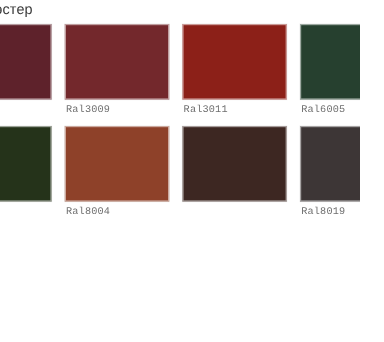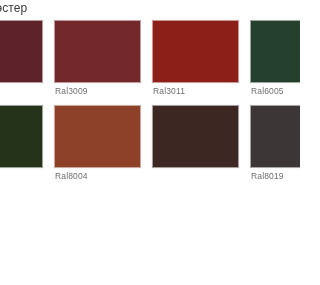--- a/index.html
+++ b/index.html
@@ -45,20 +45,21 @@
     display: grid;
     grid-template-columns: repeat(4, 98px);
     grid-auto-rows: 85px;
   }
 
   .swatch-cell {
     position: relative;
     width: 98px;
     height: 106px;
     box-sizing: border-box;
+    font-family: Liberation Mono, monospace;
   }
   .swatch-cell.is-empty {
     background: transparent;
   }
 
   .swatch-chip {
     position: absolute;
     left: 0;
     top: 0;
     width: 87px;

